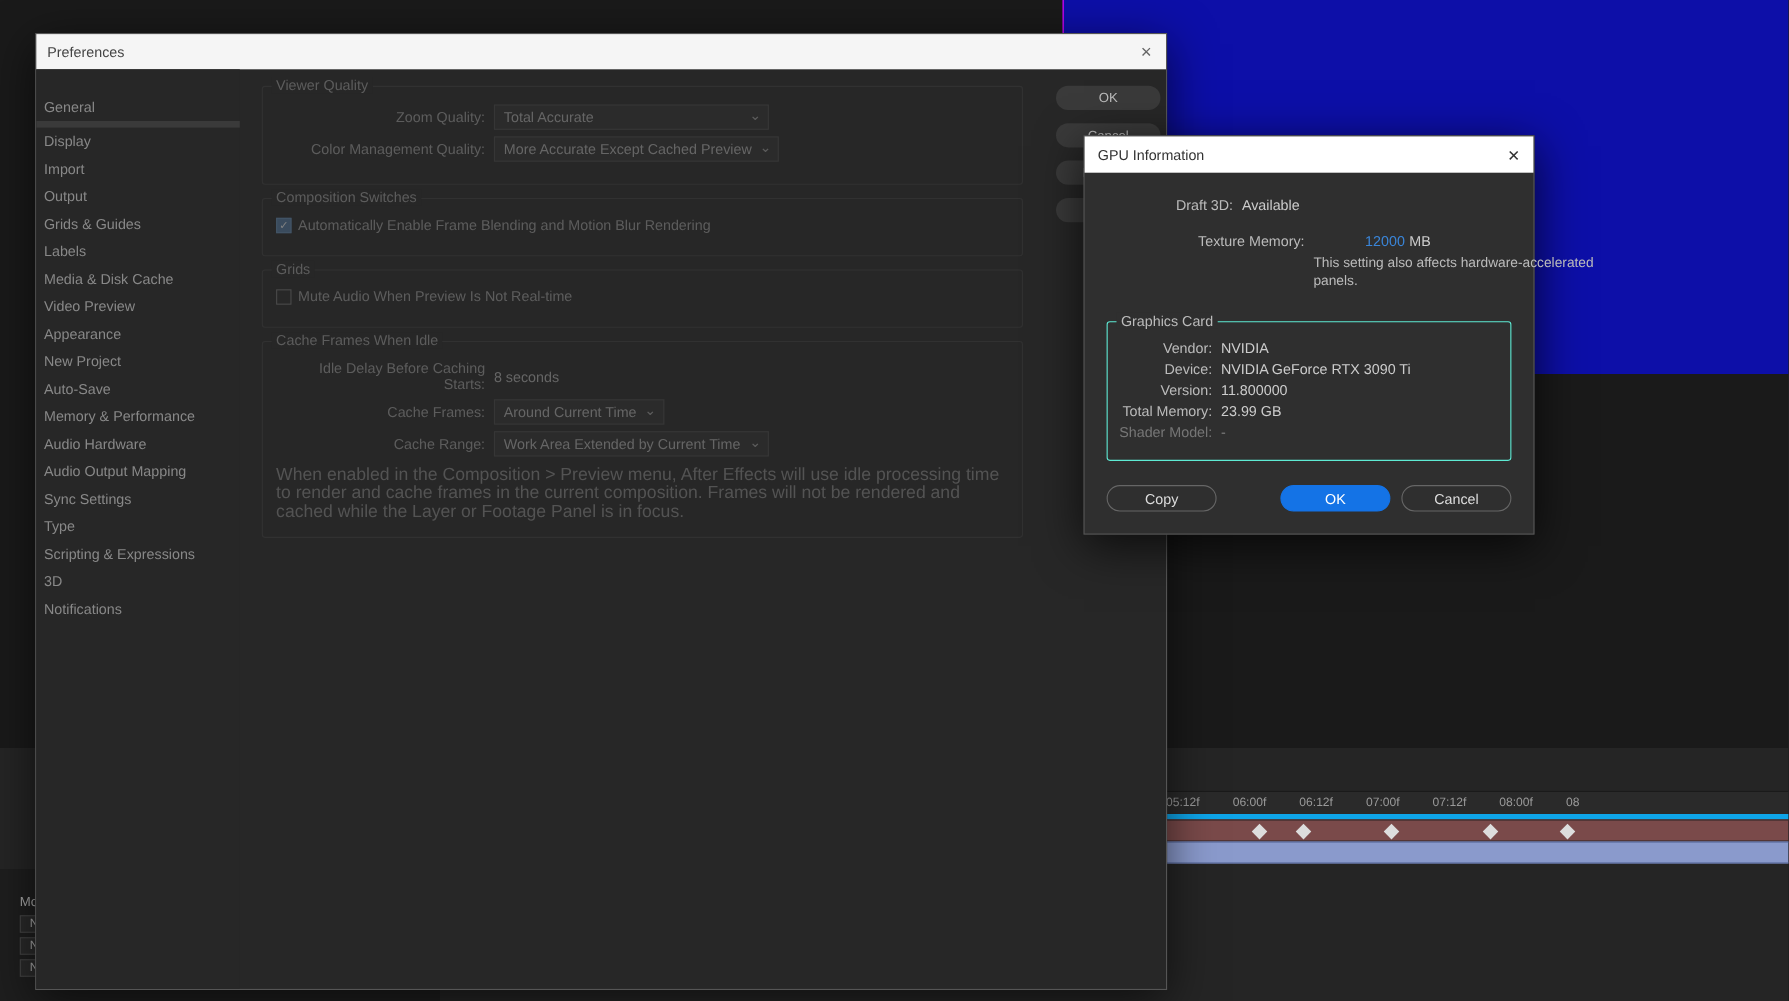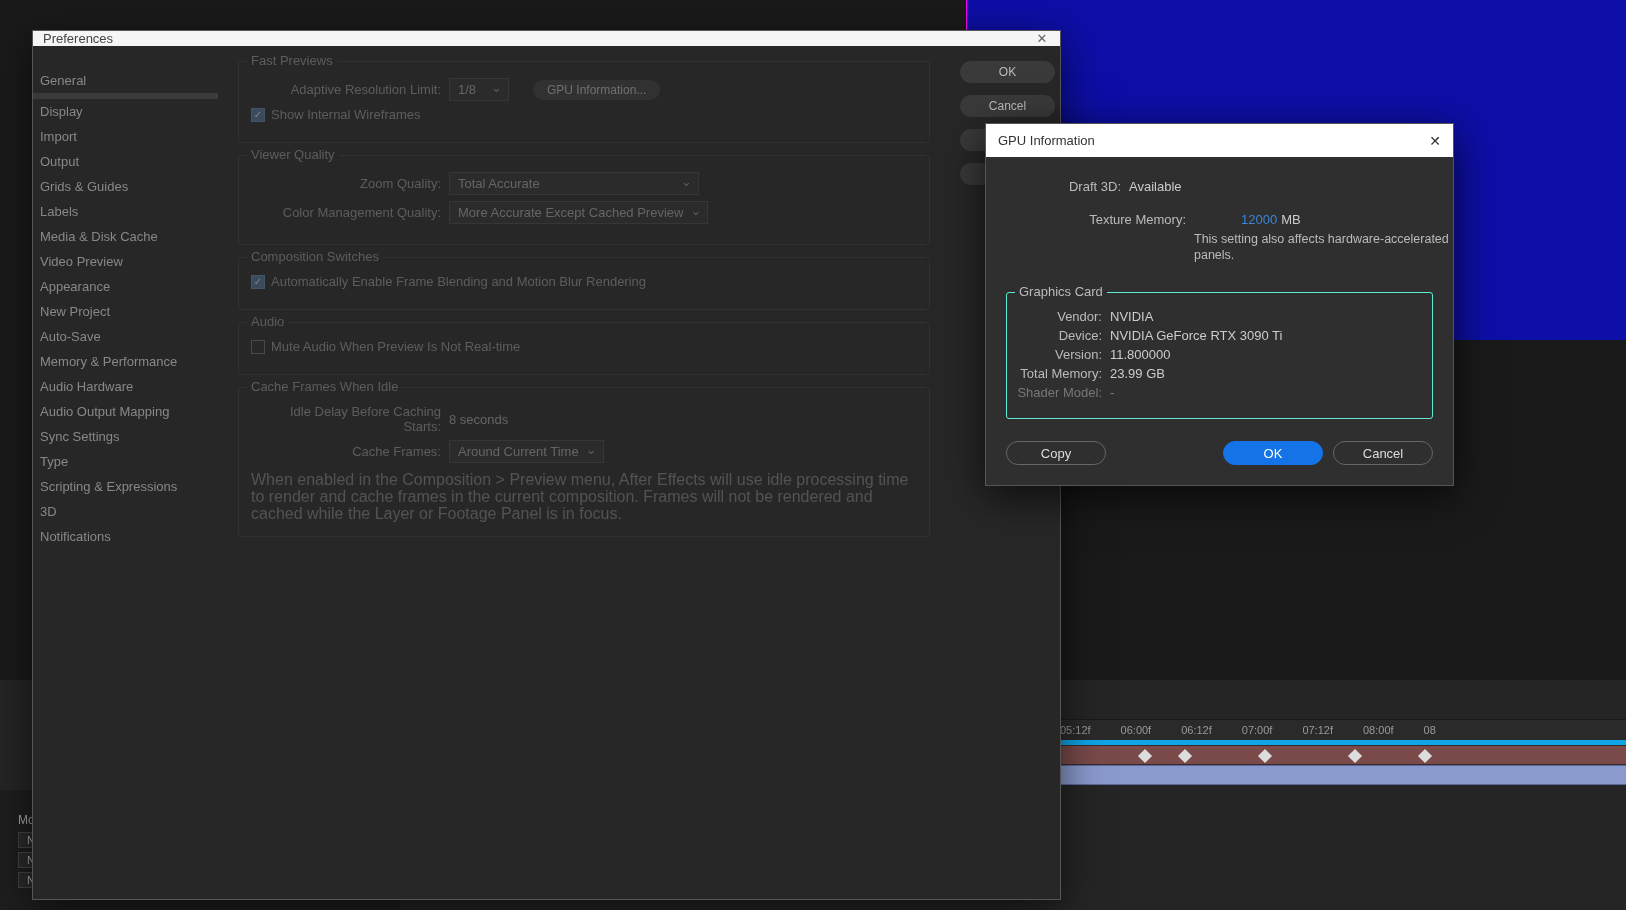--- a/index.html
+++ b/index.html
@@ -14,21 +14,21 @@
 .bg-bar1 { height: 20px; background: #7a4a4a; border-top: 1px solid #3a2a2a; border-bottom: 1px solid #3a2a2a; position: relative; }
 .bg-bar2 { height: 20px; background: #8a9acc; border-top: 1px solid #5a6a9c; border-bottom: 1px solid #5a6a9c; margin-top: 0; position: relative; }
 .bg-keyframe { position: absolute; top: 5px; width: 10px; height: 10px; background: #ddd; transform: rotate(45deg); }
 .bg-left-panel { position: absolute; left: 0; bottom: 0; width: 400px; height: 120px; background: #1e1e1e; color: #aaa; font-size: 12px; }
 .bg-row { display: flex; align-items: center; height: 20px; padding-left: 18px; gap: 40px; }
 .bg-dropdown { background: #2a2a2a; border: 1px solid #444; padding: 1px 18px 1px 8px; color: #aaa; font-size: 11px; position: relative; }
 .bg-dropdown::after { content: "⌄"; position: absolute; right: 4px; top: -1px; font-size: 10px; }
 
 
 .pref-dialog { position: absolute; top: 30px; left: 32px; width: 1029px; height: 870px; background: #272727; border: 1px solid #555; box-shadow: 0 10px 40px rgba(0,0,0,.6); }
-.pref-titlebar { height: 15px; background: #f5f5f5; display: flex; align-items: center; padding: 0 10px; color: #444; font-size: 13px; justify-content: space-between; }
+.pref-titlebar { height: 32px; background: #f5f5f5; display: flex; align-items: center; padding: 0 10px; color: #444; font-size: 13px; justify-content: space-between; }
 .pref-close { width: 16px; height: 16px; display: flex; align-items: center; justify-content: center; color: #666; cursor: pointer; }
 .pref-body { display: flex; height: calc(100% - 32px); }
 .pref-sidebar { width: 185px; background: #272727; padding-top: 22px; }
 .pref-sidebar-item { padding: 3px 7px; color: #888; font-size: 13px; cursor: pointer; line-height: 19px; }
 .pref-sidebar-item.active { background: #3a3a3a; color: #aaa; }
 .pref-content { flex: 1; padding: 15px 20px; color: #888; font-size: 13px; opacity: 0.55; }
 .pref-right { width: 110px; padding: 15px 10px; }
 .pref-button { width: 95px; height: 22px; background: #3a3a3a; border: none; border-radius: 11px; color: #bbb; font-size: 12px; margin-bottom: 12px; cursor: pointer; display:flex; align-items:center; justify-content:center; }
 
 .section { border: 1px solid #3a3a3a; border-radius: 3px; padding: 10px 12px 14px; margin-bottom: 12px; position: relative; }
@@ -41,21 +41,21 @@
 .form-select.med { min-width: 150px; }
 .pill-button { background: #3a3a3a; border: none; border-radius: 11px; padding: 3px 14px; color: #aaa; font-size: 12px; margin-left: 10px; cursor: pointer; }
 .checkbox-row { display: flex; align-items: center; margin: 6px 0; }
 .checkbox { width: 14px; height: 14px; border: 1px solid #666; margin-right: 6px; display: flex; align-items: center; justify-content: center; font-size: 10px; color: #ccc; background: #2a2a2a; }
 .checkbox.checked { background: #4a6a8a; border-color: #5a7a9a; }
 .checkbox.checked::after { content: "✓"; }
 .help-text { color: #777; font-size: 16px; line-height: 17px; margin-top: 8px; }
 .plain-value { color: #999; }
 
 
-.gpu-dialog { position: absolute; top: 123px; left: 985px; width: 469px; background: #2f2f2f; border: 1px solid #555; box-shadow: 0 10px 40px rgba(0,0,0,.7); }
+.gpu-dialog { position: absolute; top: 123px; left: 985px; width: 410px; background: #2f2f2f; border: 1px solid #555; box-shadow: 0 10px 40px rgba(0,0,0,.7); }
 .gpu-titlebar { height: 33px; background: #fff; display: flex; align-items: center; justify-content: space-between; padding: 0 12px; color: #333; font-size: 13px; }
 .gpu-close { cursor: pointer; font-size: 14px; color: #333; }
 .gpu-body { padding: 18px 20px 20px; color: #ccc; font-size: 13px; }
 .gpu-row { display: flex; margin: 4px 0; }
 .gpu-label { width: 115px; text-align: right; margin-right: 8px; color: #bbb; }
 .gpu-value { color: #ccc; }
 .gpu-link { color: #3a85d8; cursor: pointer; margin-left: 47px; }
 .gpu-note { color: #bbb; font-size: 12.5px; margin-left: 123px; margin-top: 2px; line-height: 16px; width: 260px; }
 .gpu-fieldset { border: 1px solid #5eead4; border-radius: 3px; padding: 12px 10px 14px; margin-top: 29px; position: relative; }
 .gpu-fieldset-title { position: absolute; top: -9px; left: 8px; background: #2f2f2f; padding: 0 4px; color: #bbb; }
@@ -130,32 +130,20 @@
       <div class="pref-sidebar-item">Audio Hardware</div>
       <div class="pref-sidebar-item">Audio Output Mapping</div>
       <div class="pref-sidebar-item">Sync Settings</div>
       <div class="pref-sidebar-item">Type</div>
       <div class="pref-sidebar-item">Scripting &amp; Expressions</div>
       <div class="pref-sidebar-item">3D</div>
       <div class="pref-sidebar-item">Notifications</div>
     </div>
 
     <div class="pref-content">
-      <div class="section">
-        <span class="section-title">Fast Previews</span>
-        <div class="form-row">
-          <span class="form-label">Adaptive Resolution Limit:</span>
-          <span class="form-select">1/8</span>
-          <button class="pill-button" style="margin-left:24px">GPU Information...</button>
-        </div>
-        <div class="checkbox-row">
-          <span class="checkbox checked"></span>
-          <span>Show Internal Wireframes</span>
-        </div>
-      </div>
 
       <div class="section">
         <span class="section-title">Viewer Quality</span>
         <div class="form-row">
           <span class="form-label">Zoom Quality:</span>
           <span class="form-select wide">Total Accurate</span>
         </div>
         <div class="form-row">
           <span class="form-label">Color Management Quality:</span>
           <span class="form-select wide">More Accurate Except Cached Preview</span>
@@ -164,36 +152,40 @@
 
       <div class="section">
         <span class="section-title">Composition Switches</span>
         <div class="checkbox-row">
           <span class="checkbox checked"></span>
           <span>Automatically Enable Frame Blending and Motion Blur Rendering</span>
         </div>
       </div>
 
       <div class="section">
-        <span class="section-title">Audio</span>
+        <span class="section-title">Grids</span>
         <div class="checkbox-row">
           <span class="checkbox"></span>
           <span>Mute Audio When Preview Is Not Real-time</span>
         </div>
       </div>
 
       <div class="section">
         <span class="section-title">Cache Frames When Idle</span>
         <div class="form-row">
           <span class="form-label">Idle Delay Before Caching Starts:</span>
           <span class="plain-value">8 seconds</span>
         </div>
         <div class="form-row">
           <span class="form-label">Cache Frames:</span>
           <span class="form-select med">Around Current Time</span>
+        </div>
+        <div class="form-row">
+          <span class="form-label">Cache Range:</span>
+          <span class="form-select wide">Work Area Extended by Current Time</span>
         </div>
         <div class="help-text">When enabled in the Composition &gt; Preview menu, After Effects will use idle processing time to render and cache frames in the current composition. Frames will not be rendered and cached while the Layer or Footage Panel is in focus.</div>
       </div>
     </div>
 
     <div class="pref-right">
       <button class="pref-button">OK</button>
       <button class="pref-button">Cancel</button>
       <button class="pref-button">Previous</button>
       <button class="pref-button">Next</button>

